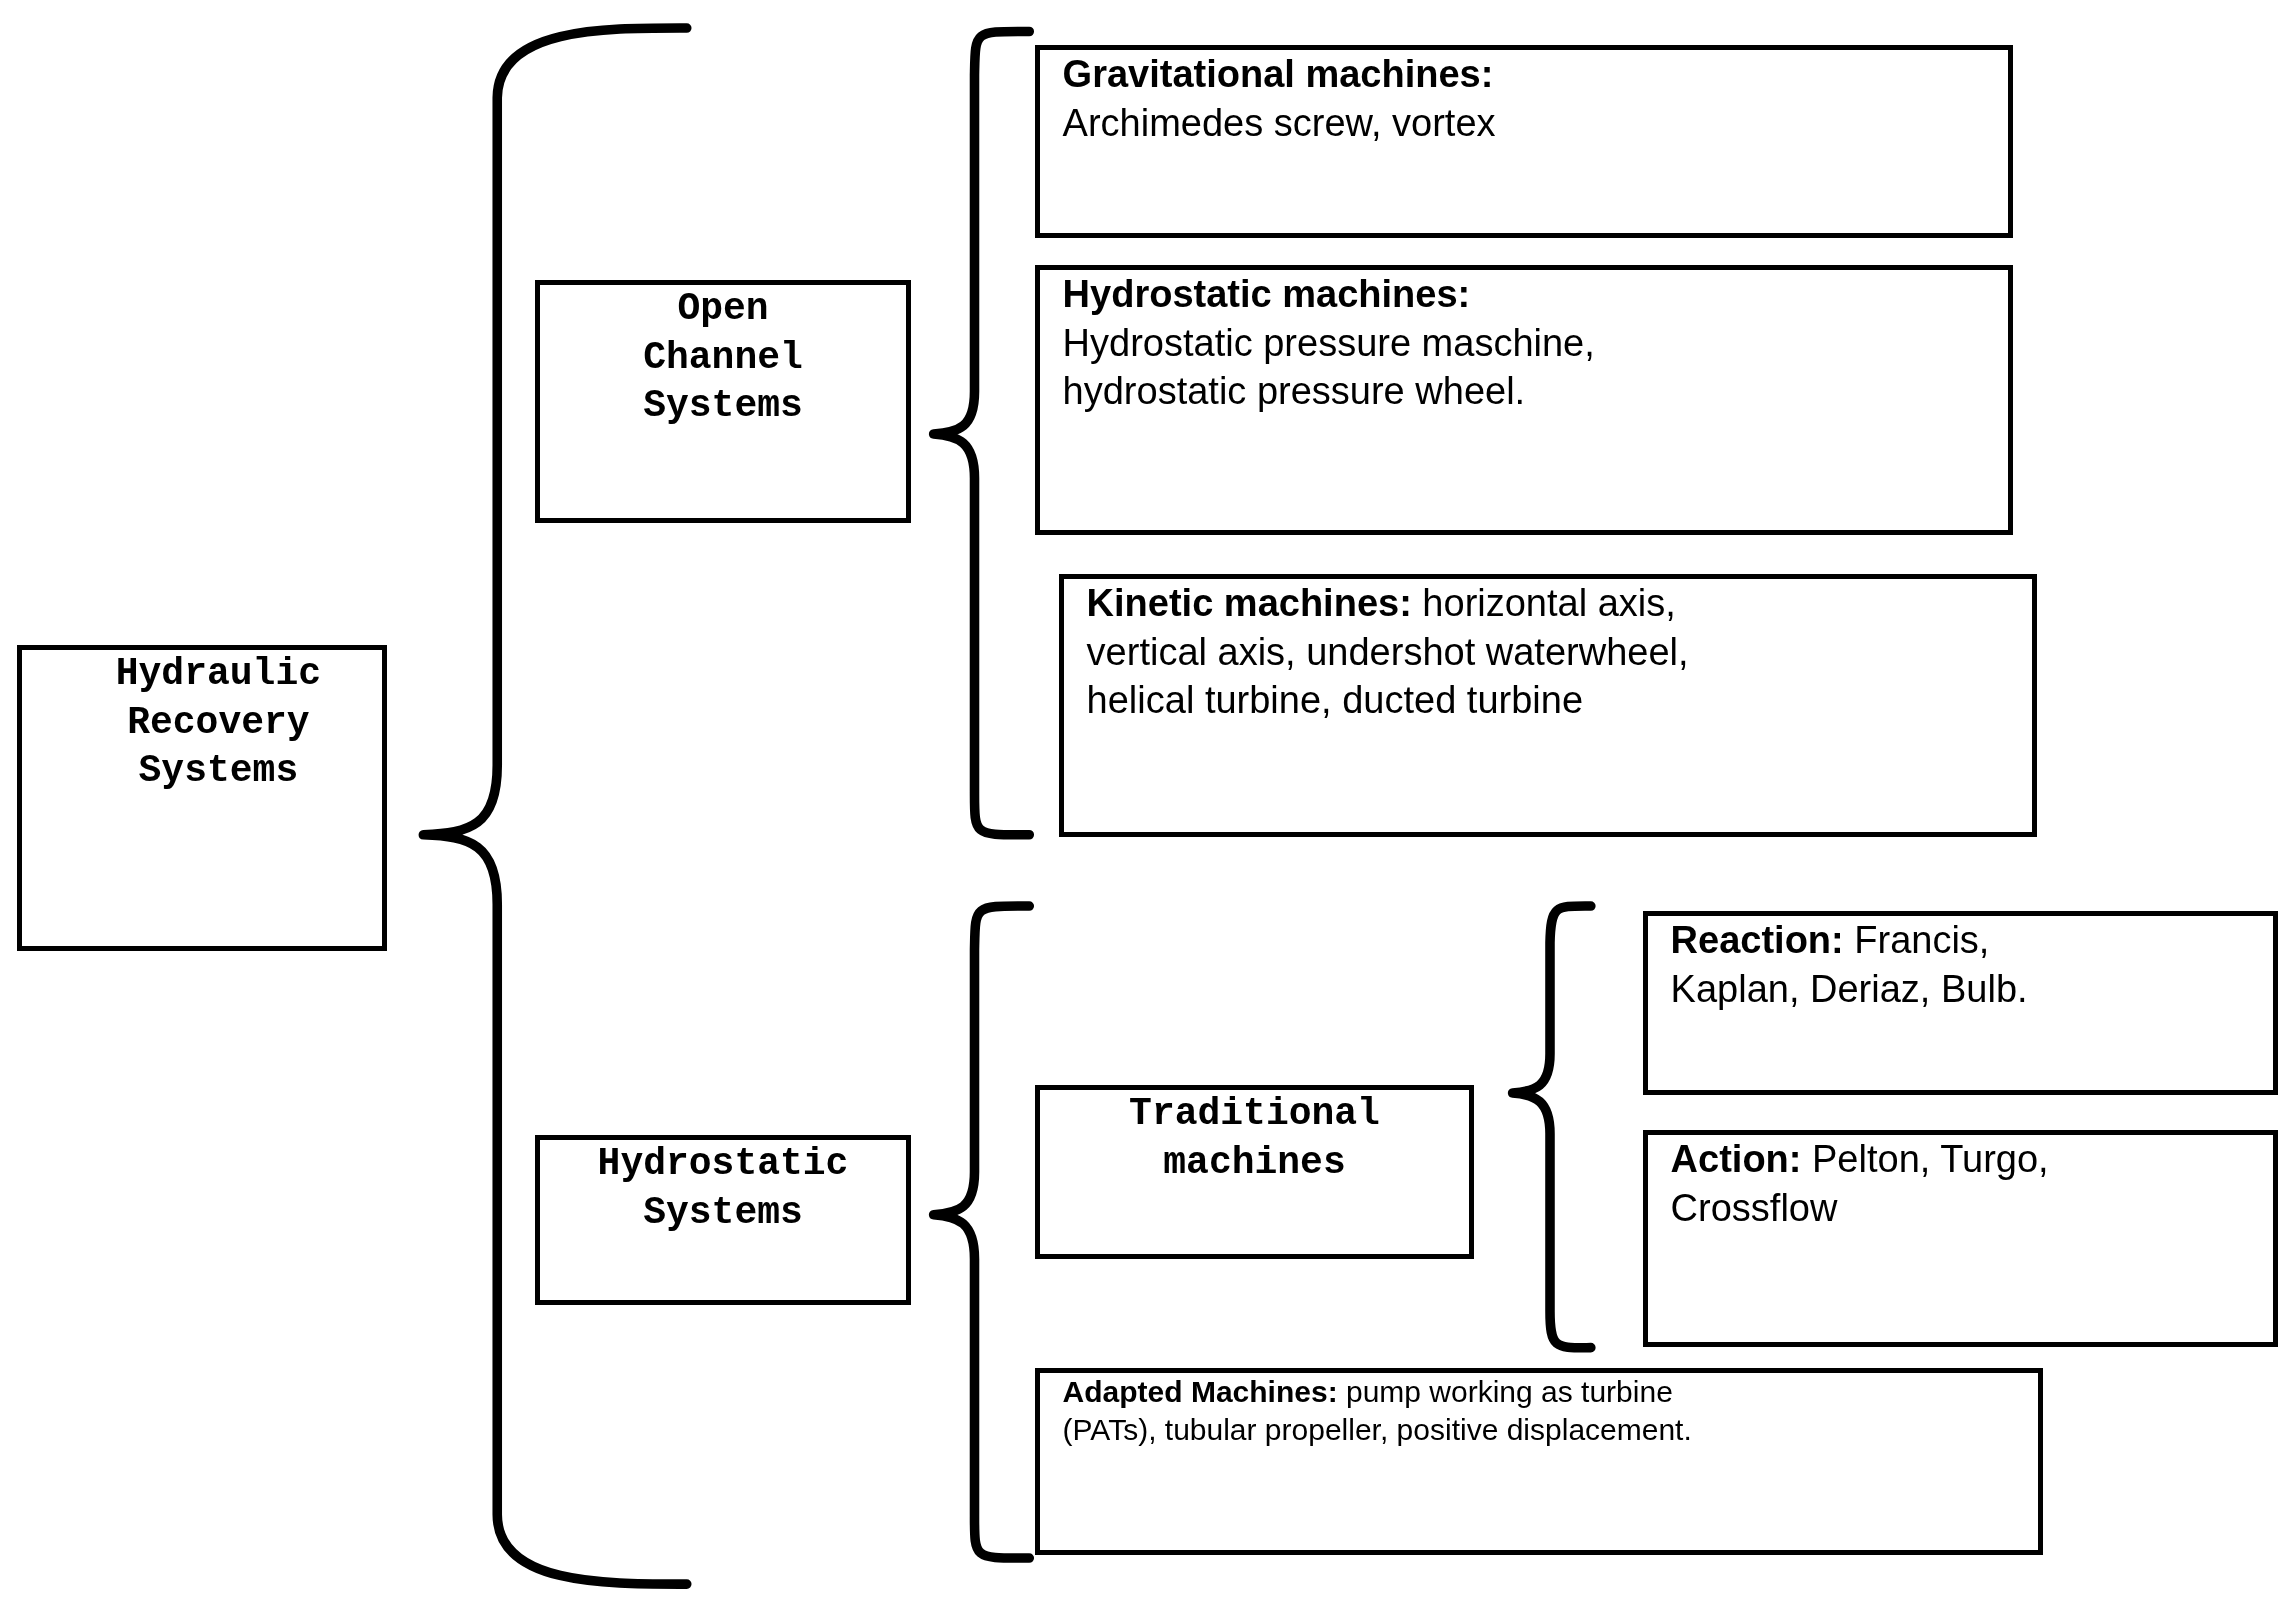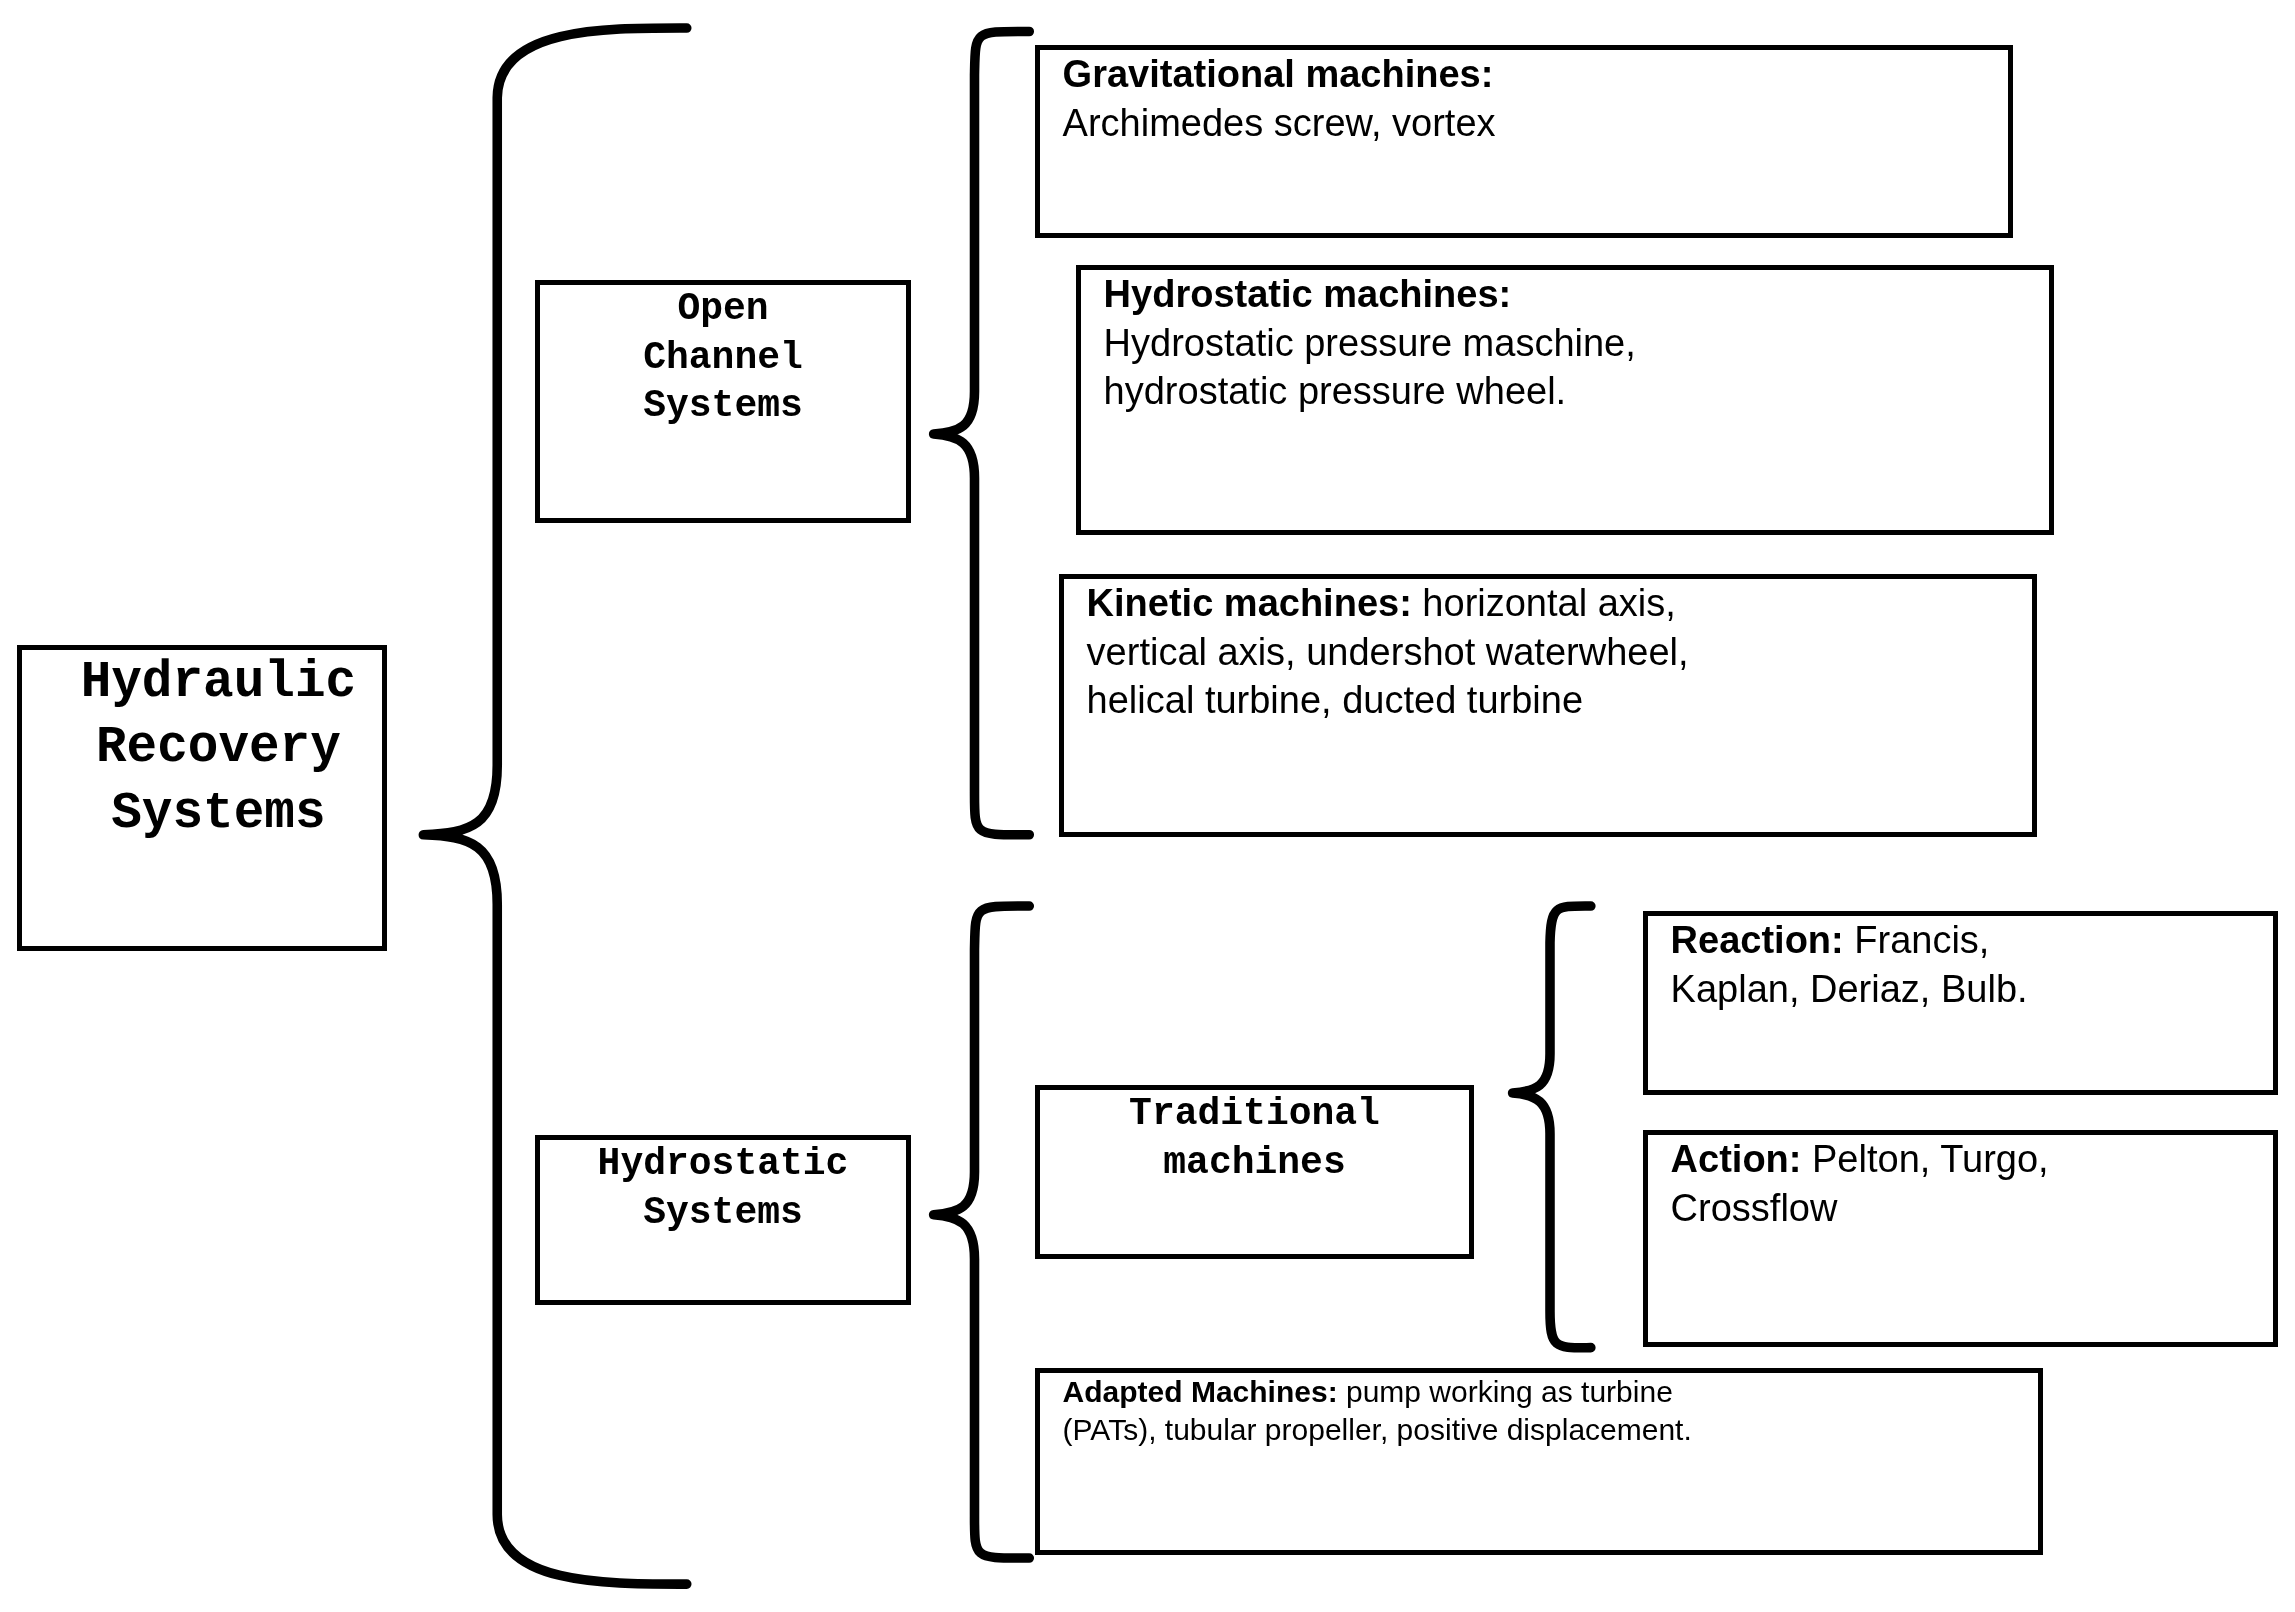--- a/index.html
+++ b/index.html
@@ -72,21 +72,21 @@
       <path d="M 1830 1042
                C 1790 1042, 1784 1040, 1783 1084
                L 1783 1212
                C 1783 1250, 1766 1255, 1740 1257
                C 1766 1259, 1783 1266, 1783 1304
                L 1783 1508
                C 1783 1552, 1790 1550, 1830 1550"></path>
     </g>
   </svg>
 
-  <div class="node center" style="left:17.4px; top:645px; width:370px; height:306px; font-size:51px; font-weight:bold;padding-left:32px;">
+  <div class="node center" style="left:17.4px; top:645px; width:370px; height:306px; font-size:38px; font-weight:bold;padding-left:32px;">
     <span class="line">Hydraulic</span>
     <span class="line">Recovery</span>
     <span class="line">Systems</span>
   </div>
 
   <div class="node center" style="left:535px; top:280px; width:376px; height:243px; font-size:38px; font-weight:bold;">
     <span class="line">Open</span>
     <span class="line">Channel</span>
     <span class="line">Systems</span>
   </div>
@@ -94,21 +94,21 @@
   <div class="node center" style="left:535px; top:1135px; width:376px; height:170px; font-size:38px; font-weight:bold;">
     <span class="line">Hydrostatic</span>
     <span class="line">Systems</span>
   </div>
 
   <div class="node left" style="left:1035px; top:45px; width:978px; height:193px; font-size:38px;">
     <span class="line b">Gravitational machines:</span>
     <span class="line">Archimedes  screw, vortex</span>
   </div>
 
-  <div class="node left" style="left:1035px; top:265px; width:978px; height:270px; font-size:38px;margin-left:41px;">
+  <div class="node left" style="left:1035px; top:265px; width:978px; height:270px; font-size:38px;">
     <span class="line b">Hydrostatic machines:</span>
     <span class="line">Hydrostatic pressure maschine,</span>
     <span class="line">hydrostatic pressure wheel.</span>
   </div>
 
   <div class="node left" style="left:1035px; top:574px; width:978px; height:263px; font-size:38px;margin-left:24px;">
     <span class="line"><b class="b">Kinetic machines:</b><span> horizontal axis,</span></span>
     <span class="line">vertical axis, undershot waterwheel,</span>
     <span class="line">helical turbine,  ducted turbine</span>
   </div>

